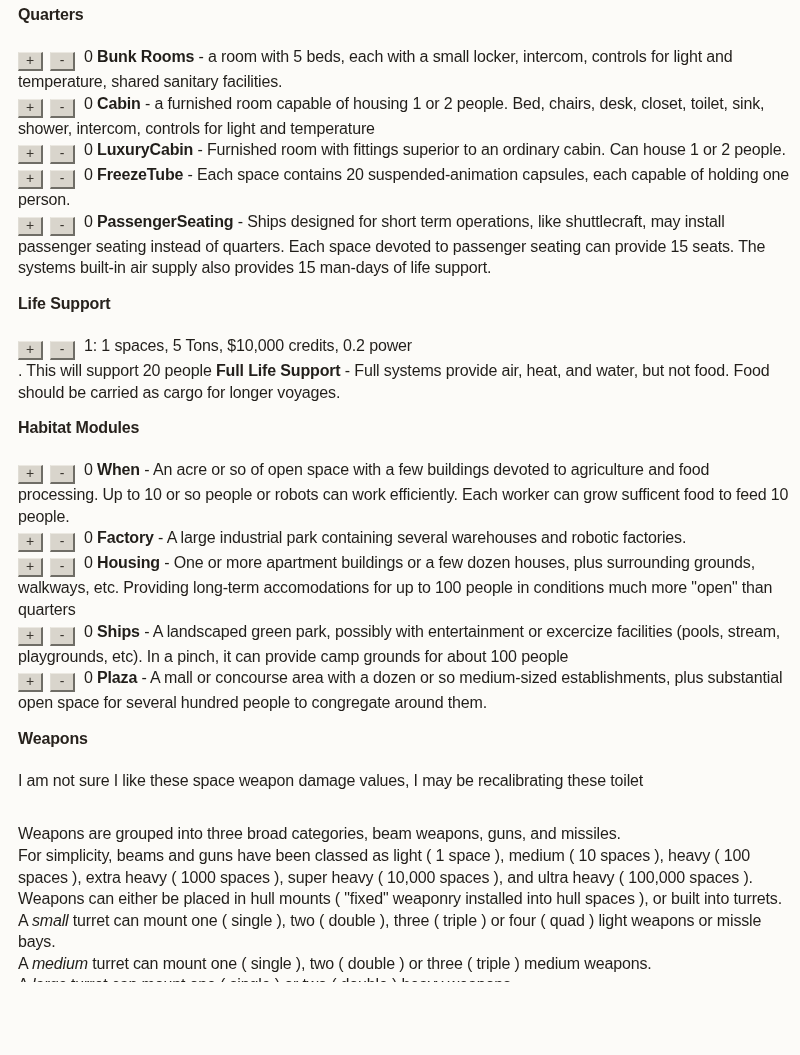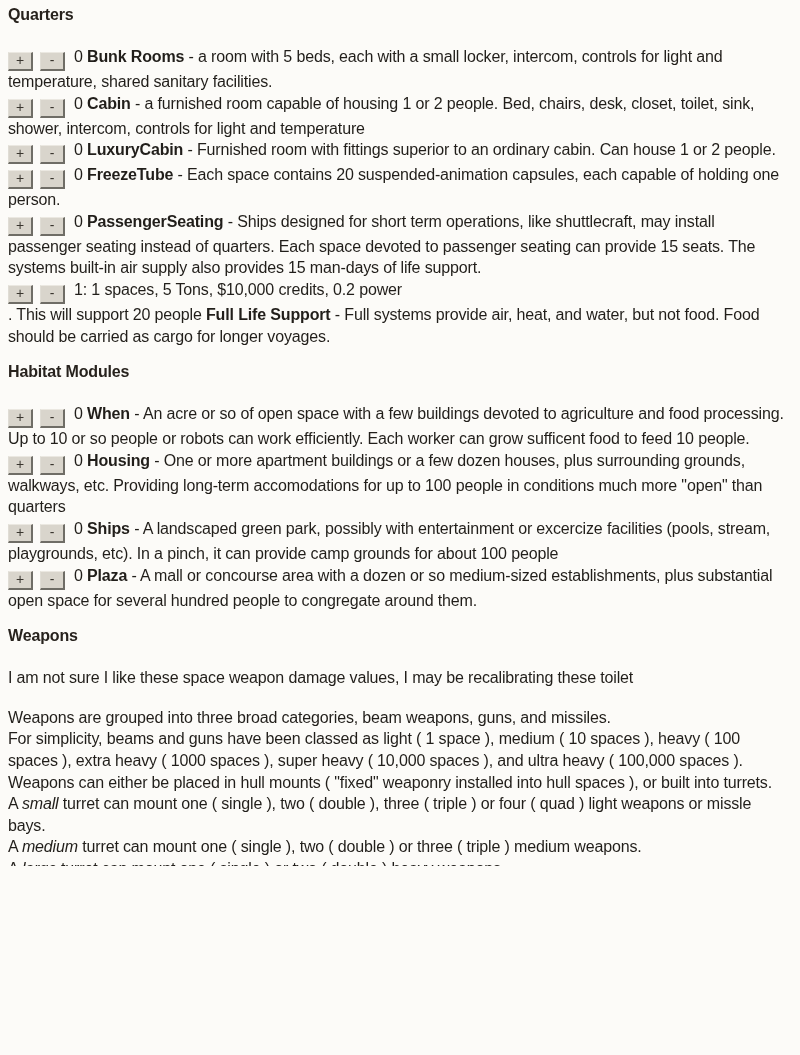--- a/index.html
+++ b/index.html
@@ -3,32 +3,32 @@
 <meta charset="utf-8">
 <style>
   html,body{margin:0;padding:0;}
   body{
     width:800px;height:1055px;overflow:hidden;
     background:#fcfbf8;
   }
   .doc{
     box-sizing:border-box;
     width:800px;height:1055px;overflow:hidden;
-    padding:4px 8px 0 8px;
+    padding:4px 8px 0 18px;
     font-family:"Liberation Sans",sans-serif;
     font-size:16px;line-height:21.6px;letter-spacing:-0.15px;
     color:#211e1a;
   }
   .heading{
     font-weight:bold;font-size:16px;line-height:22px;
     margin:14px 0 20px 0;color:#27221d;
   }
   .heading:first-child{margin-top:0;}
   .block{margin:0;}
-  .block.gap{margin-top:18px;}
+  .block.gap{margin-top:32px;}
   .block.clipped{height:8px;overflow:hidden;}
   .spin-btn{
     display:inline-block;box-sizing:border-box;
     width:25px;height:19px;margin:0 7px 0 0;padding:0 0 2px 0;
     background:#d9d5cc;color:#3a362f;
     font-family:"Liberation Sans",sans-serif;font-size:14px;line-height:14px;
     text-align:center;
     border-top:1px solid #ebe8e1;
     border-left:1px solid #e0ddd5;
     border-right:2px solid #6f6d66;
@@ -42,23 +42,25 @@
 </head>
 <body>
 
 <div class="doc" id="doc-root">
     <div class="heading">Quarters</div>
     <div class="block"><button type="button" class="spin-btn plus">+</button><button type="button" class="spin-btn minus">-</button><span>0 </span><b>Bunk Rooms</b><span> - a room with 5 beds, each with a small locker, intercom, controls for light and temperature, shared sanitary facilities.</span></div>
     <div class="block"><button type="button" class="spin-btn plus">+</button><button type="button" class="spin-btn minus">-</button><span>0 </span><b>Cabin</b><span> - a furnished room capable of housing 1 or 2 people. Bed, chairs, desk, closet, toilet, sink, shower, intercom, controls for light and temperature</span></div>
     <div class="block"><button type="button" class="spin-btn plus">+</button><button type="button" class="spin-btn minus">-</button><span>0 </span><b>LuxuryCabin</b><span> - Furnished room with fittings superior to an ordinary cabin. Can house 1 or 2 people.</span></div>
     <div class="block"><button type="button" class="spin-btn plus">+</button><button type="button" class="spin-btn minus">-</button><span>0 </span><b>FreezeTube</b><span> - Each space contains 20 suspended-animation capsules, each capable of holding one person.</span></div>
     <div class="block"><button type="button" class="spin-btn plus">+</button><button type="button" class="spin-btn minus">-</button><span>0 </span><b>PassengerSeating</b><span> - Ships designed for short term operations, like shuttlecraft, may install passenger seating instead of quarters. Each space devoted to passenger seating can provide 15 seats. The systems built-in air supply also provides 15 man-days of life support.</span></div>
+    <div class="heading">Life Support</div>
     <div class="block"><button type="button" class="spin-btn plus">+</button><button type="button" class="spin-btn minus">-</button><span>1: 1 spaces, 5 Tons, $10,000 credits, 0.2 power</span><br><span>. This will support 20 people </span><b>Full Life Support</b><span> - Full systems provide air, heat, and water, but not food. Food should be carried as cargo for longer voyages.</span></div>
     <div class="heading">Habitat Modules</div>
     <div class="block"><button type="button" class="spin-btn plus">+</button><button type="button" class="spin-btn minus">-</button><span>0 </span><b>When</b><span> - An acre or so of open space with a few buildings devoted to agriculture and food processing. Up to 10 or so people or robots can work efficiently. Each worker can grow sufficent food to feed 10 people.</span></div>
+    <div class="block"><button type="button" class="spin-btn plus">+</button><button type="button" class="spin-btn minus">-</button><span>0 </span><b>Factory</b><span> - A large industrial park containing several warehouses and robotic factories.</span></div>
     <div class="block"><button type="button" class="spin-btn plus">+</button><button type="button" class="spin-btn minus">-</button><span>0 </span><b>Housing</b><span> - One or more apartment buildings or a few dozen houses, plus surrounding grounds, walkways, etc. Providing long-term accomodations for up to 100 people in conditions much more "open" than quarters</span></div>
     <div class="block"><button type="button" class="spin-btn plus">+</button><button type="button" class="spin-btn minus">-</button><span>0 </span><b>Ships</b><span> - A landscaped green park, possibly with entertainment or excercize facilities (pools, stream, playgrounds, etc). In a pinch, it can provide camp grounds for about 100 people</span></div>
     <div class="block"><button type="button" class="spin-btn plus">+</button><button type="button" class="spin-btn minus">-</button><span>0 </span><b>Plaza</b><span> - A mall or concourse area with a dozen or so medium-sized establishments, plus substantial open space for several hundred people to congregate around them.</span></div>
     <div class="heading">Weapons</div>
     <div class="block"><span>I am not sure I like these space weapon damage values, I may be recalibrating these toilet</span></div>
     <div class="block gap"><span>Weapons are grouped into three broad categories, beam weapons, guns, and missiles.</span><br><span>For simplicity, beams and guns have been classed as light ( 1 space ), medium ( 10 spaces ), heavy ( 100 spaces ), extra heavy ( 1000 spaces ), super heavy ( 10,000 spaces ), and ultra heavy ( 100,000 spaces ).</span><br><span>Weapons can either be placed in hull mounts ( "fixed" weaponry installed into hull spaces ), or built into turrets.</span><br><span>A </span><i>small</i><span> turret can mount one ( single ), two ( double ), three ( triple ) or four ( quad ) light weapons or missle bays.</span><br><span>A </span><i>medium</i><span> turret can mount one ( single ), two ( double ) or three ( triple ) medium weapons.</span></div>
     <div class="block clipped"><span>A </span><i>large</i><span> turret can mount one ( single ) or two ( double ) heavy weapons.</span></div>
   </div>
 
 </body></html>

